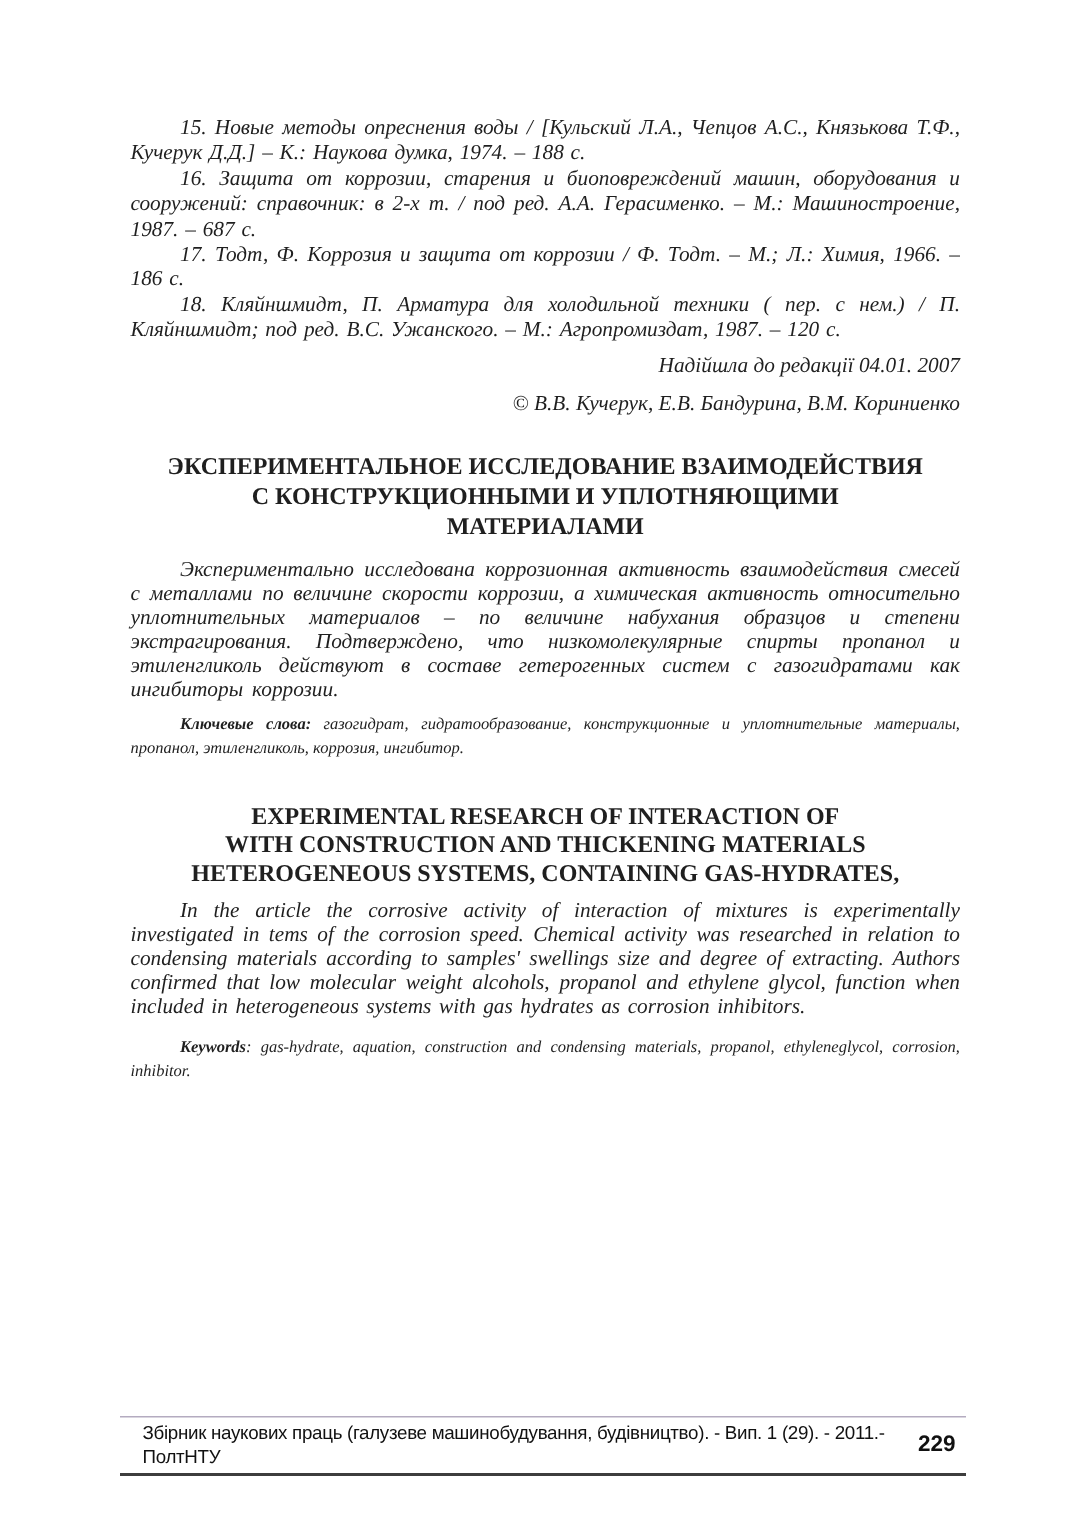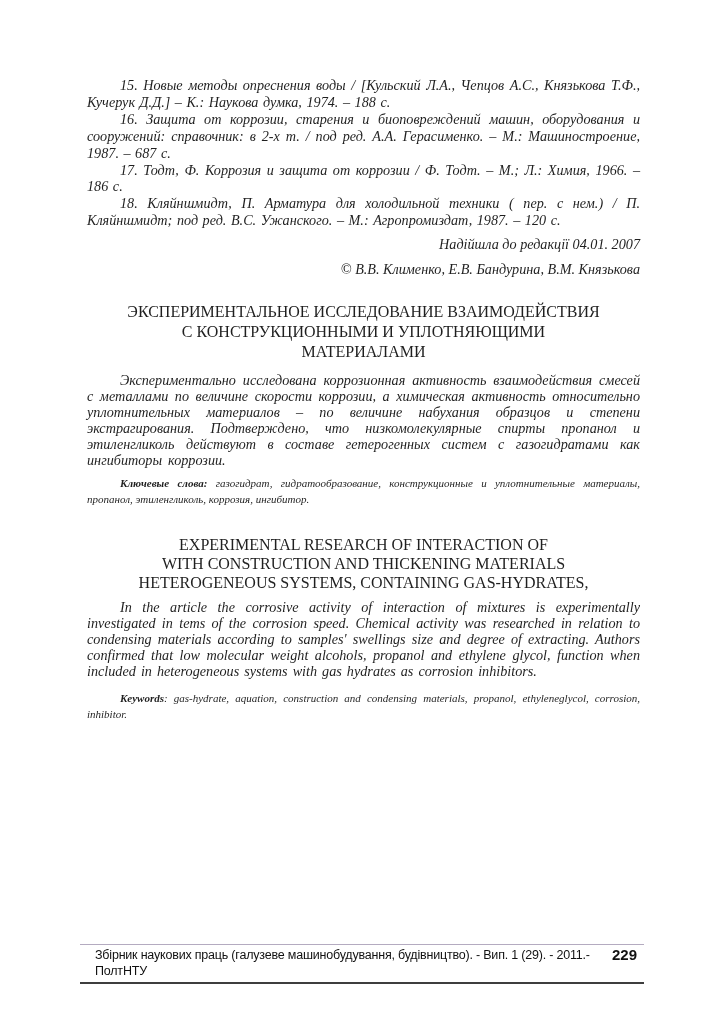--- a/index.html
+++ b/index.html
@@ -34,21 +34,21 @@
   }
   .copyright{
     margin:8px 0 0 0;
     font-style:italic;
     font-size:14.2px;
     line-height:17px;
     text-align:right;
   }
   .title{
     margin:24px 0 0 0;
-    font-weight:normal;
+    font-weight:bold;
     font-size:16px;
     text-align:center;
   }
   .title.ru{line-height:20px;}
   .title.en{margin-top:28px;line-height:19px;}
   .tline{display:block;white-space:nowrap;}
   .abstract{
     margin:11px 0 0 0;
     font-style:italic;
     font-size:14.2px;
@@ -71,21 +71,21 @@
   .footer{
     position:absolute;
     left:80px; top:944px;
     width:565px;
     box-sizing:border-box;
     border-top:1px solid #b4abc0;
     border-bottom:2px solid #3d3d3d;
     padding:2px 8px 3px 15px;
     display:flex;
     justify-content:space-between;
-    align-items:flex-start;
+    align-items:center;
     font-family:"Liberation Sans", sans-serif;
     font-size:12.5px;
     line-height:16px;
     color:#111111;
   }
   .footer .pagenum{
     font-weight:bold;
     font-size:15px;
     margin-left:12px;
     white-space:nowrap;
@@ -97,21 +97,21 @@
 
 <div class="page">
   <div class="content">
 
     <p class="ref">15. Новые методы опреснения воды / [Кульский Л.А., Чепцов А.С., Князькова Т.Ф., Кучерук Д.Д.] – К.: Наукова думка, 1974. – 188 с.</p>
     <p class="ref">16. Защита от коррозии, старения и биоповреждений машин, оборудования и сооружений: справочник: в 2-х т. / под ред. А.А. Герасименко. – М.: Машиностроение, 1987. – 687 с.</p>
     <p class="ref">17. Тодт, Ф. Коррозия и защита от коррозии / Ф. Тодт. – М.; Л.: Химия, 1966. – 186 с.</p>
     <p class="ref">18. Кляйншмидт, П. Арматура для холодильной техники ( пер. с нем.) / П. Кляйншмидт; под ред. В.С. Ужанского. – М.: Агропромиздат, 1987. – 120 с.</p>
 
     <p class="received">Надійшла до редакції 04.01. 2007</p>
-    <p class="copyright">© В.В. Клименко, Е.В. Бандурина, В.М. Князькова</p>
+    <p class="copyright">© В.В. Кучерук, Е.В. Бандурина, В.М. Кориниенко</p>
 
     <h1 class="title ru">
       <span class="tline">ЭКСПЕРИМЕНТАЛЬНОЕ ИССЛЕДОВАНИЕ ВЗАИМОДЕЙСТВИЯ</span>
       <span class="tline">С КОНСТРУКЦИОННЫМИ И УПЛОТНЯЮЩИМИ</span>
       <span class="tline">МАТЕРИАЛАМИ</span>
     </h1>
 
     <p class="abstract ru">Экспериментально исследована коррозионная активность взаимодействия смесей с металлами по величине скорости коррозии, а химическая активность относительно уплотнительных материалов – по величине набухания образцов и степени экстрагирования. Подтверждено, что низкомолекулярные спирты пропанол и этиленгликоль действуют в составе гетерогенных систем с газогидратами как ингибиторы коррозии.</p>
 
     <p class="keywords ru">

